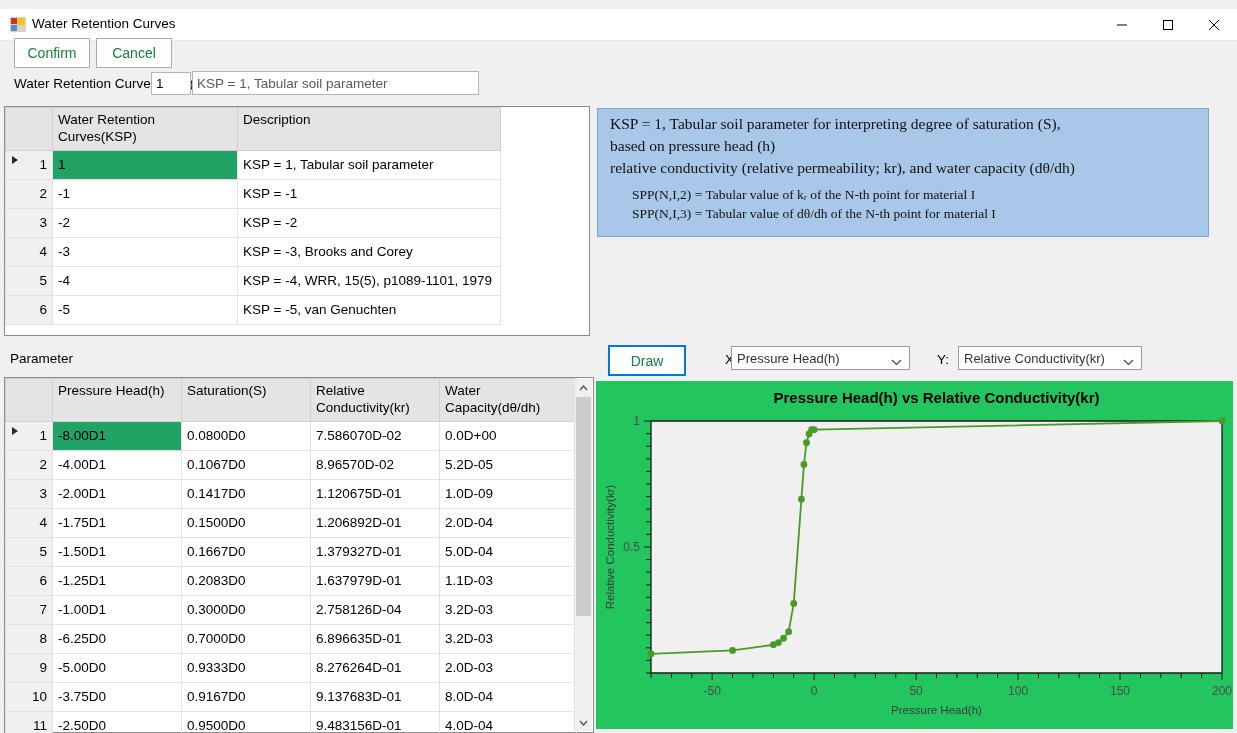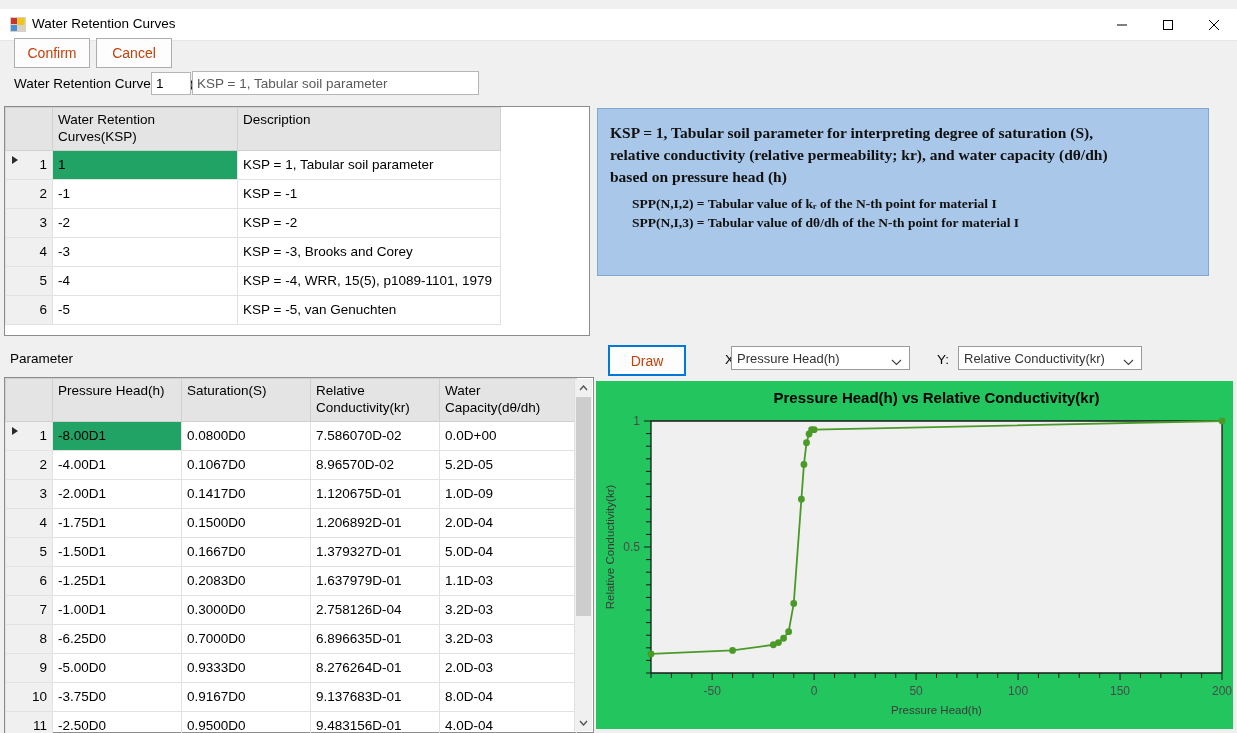--- a/index.html
+++ b/index.html
@@ -16,21 +16,21 @@
             border-bottom:1px solid #e6e6e6;}
   .tb-icon{position:absolute;left:10px;top:8px;width:16px;height:15px;}
   .tb-title{position:absolute;left:32px;top:7px;font-size:13.5px;color:#000;}
   .winbtn{position:absolute;top:0;width:46px;height:31px;background:#ffffff;
           display:flex;align-items:center;justify-content:center;}
   .winbtn svg{display:block;}
   .wb-min{right:92px;} .wb-max{right:46px;} .wb-close{right:0px;}
 
   
   .btn{position:absolute;background:#fdfdfd;border:1px solid #adadad;
-       font-family:"Liberation Sans",sans-serif;font-size:14px;color:#c2410c;
+       font-family:"Liberation Sans",sans-serif;font-size:14px;color:#15803d;
        display:flex;align-items:center;justify-content:center;}
   #confirm-btn{left:14px;top:38px;width:74px;height:28px;}
   #cancel-btn{left:96px;top:38px;width:74px;height:28px;}
 
   .lbl{position:absolute;font-size:13.5px;color:#000;white-space:nowrap;}
   #ksp-label{left:14px;top:76px;}
   .tbox{position:absolute;background:#ffffff;border:1px solid #b5b5b5;
         font-size:13.5px;color:#444;display:flex;align-items:center;padding-left:4px;
         box-sizing:border-box;}
   #ksp-num{left:151px;top:72px;width:40px;height:23px;color:#000;}
@@ -44,23 +44,23 @@
      text-align:left;vertical-align:top;padding:4px 5px;color:#000;font-size:13.5px;line-height:1.25;}
   table.grid td{border:1px solid #e2e2e2;padding:2px 5px;height:24px;color:#000;
      white-space:nowrap;overflow:hidden;}
   td.rowhdr{background:#f0f0f0;border:1px solid #d8d8d8;text-align:right;
      padding-right:3px;color:#000;position:relative;}
   td.sel{background:#21a366;color:#ffffff;}
   .rowarrow{position:absolute;left:6px;top:5px;width:0;height:0;
      border-left:6px solid #2b2b2b;border-top:4px solid transparent;border-bottom:4px solid transparent;}
 
   
-  #desc-panel{position:absolute;left:597px;top:108px;width:612px;height:168px;
+  #desc-panel{position:absolute;left:597px;top:108px;width:612px;height:129px;
      background:#a9c7e8;border:1px solid #7fa8d0;box-sizing:border-box;
-     font-family:"Liberation Serif", serif;color:#111;padding:13px 12px;font-weight:bold;}
+     font-family:"Liberation Serif", serif;color:#111;padding:4px 12px;}
   #desc-panel .head{font-size:15.5px;line-height:1.42;}
   #desc-panel ul{list-style:none;margin:6px 0 0 22px;padding:0;}
   #desc-panel li{font-size:13.5px;line-height:1.42;}
 
   
   #param-label{left:10px;top:351px;font-size:13.5px;}
   #param-grid-outer{left:4px;top:377px;width:590px;height:356px;}
 
   
   #draw-btn{left:608px;top:345px;width:74px;height:27px;border:2px solid #0078d7;background:#fdfdfd;}
@@ -171,22 +171,22 @@
             <td class="rowhdr">6</td>
             <td>-5</td>
             <td>KSP = -5, van Genuchten</td>
           </tr>
         </tbody>
     </table>
   </div>
 
   <div id="desc-panel">
     <div class="head">KSP = 1, Tabular soil parameter for interpreting degree of saturation (S),</div>
+    <div class="head">based on pressure head (h)</div>
     <div class="head">relative conductivity (relative permeability; kr), and water capacity (dθ/dh)</div>
-    <div class="head">based on pressure head (h)</div>
     <ul id="desc-items">
         <li>SPP(N,I,2) = Tabular value of kᵣ of the N-th point for material I</li>
         <li>SPP(N,I,3) = Tabular value of dθ/dh of the N-th point for material I</li>
       </ul>
   </div>
 
   <div class="lbl" id="param-label">Parameter</div>
 
   <div class="gridbox" id="param-grid-outer">
     <table class="grid" id="param-table" style="width:571px;">

